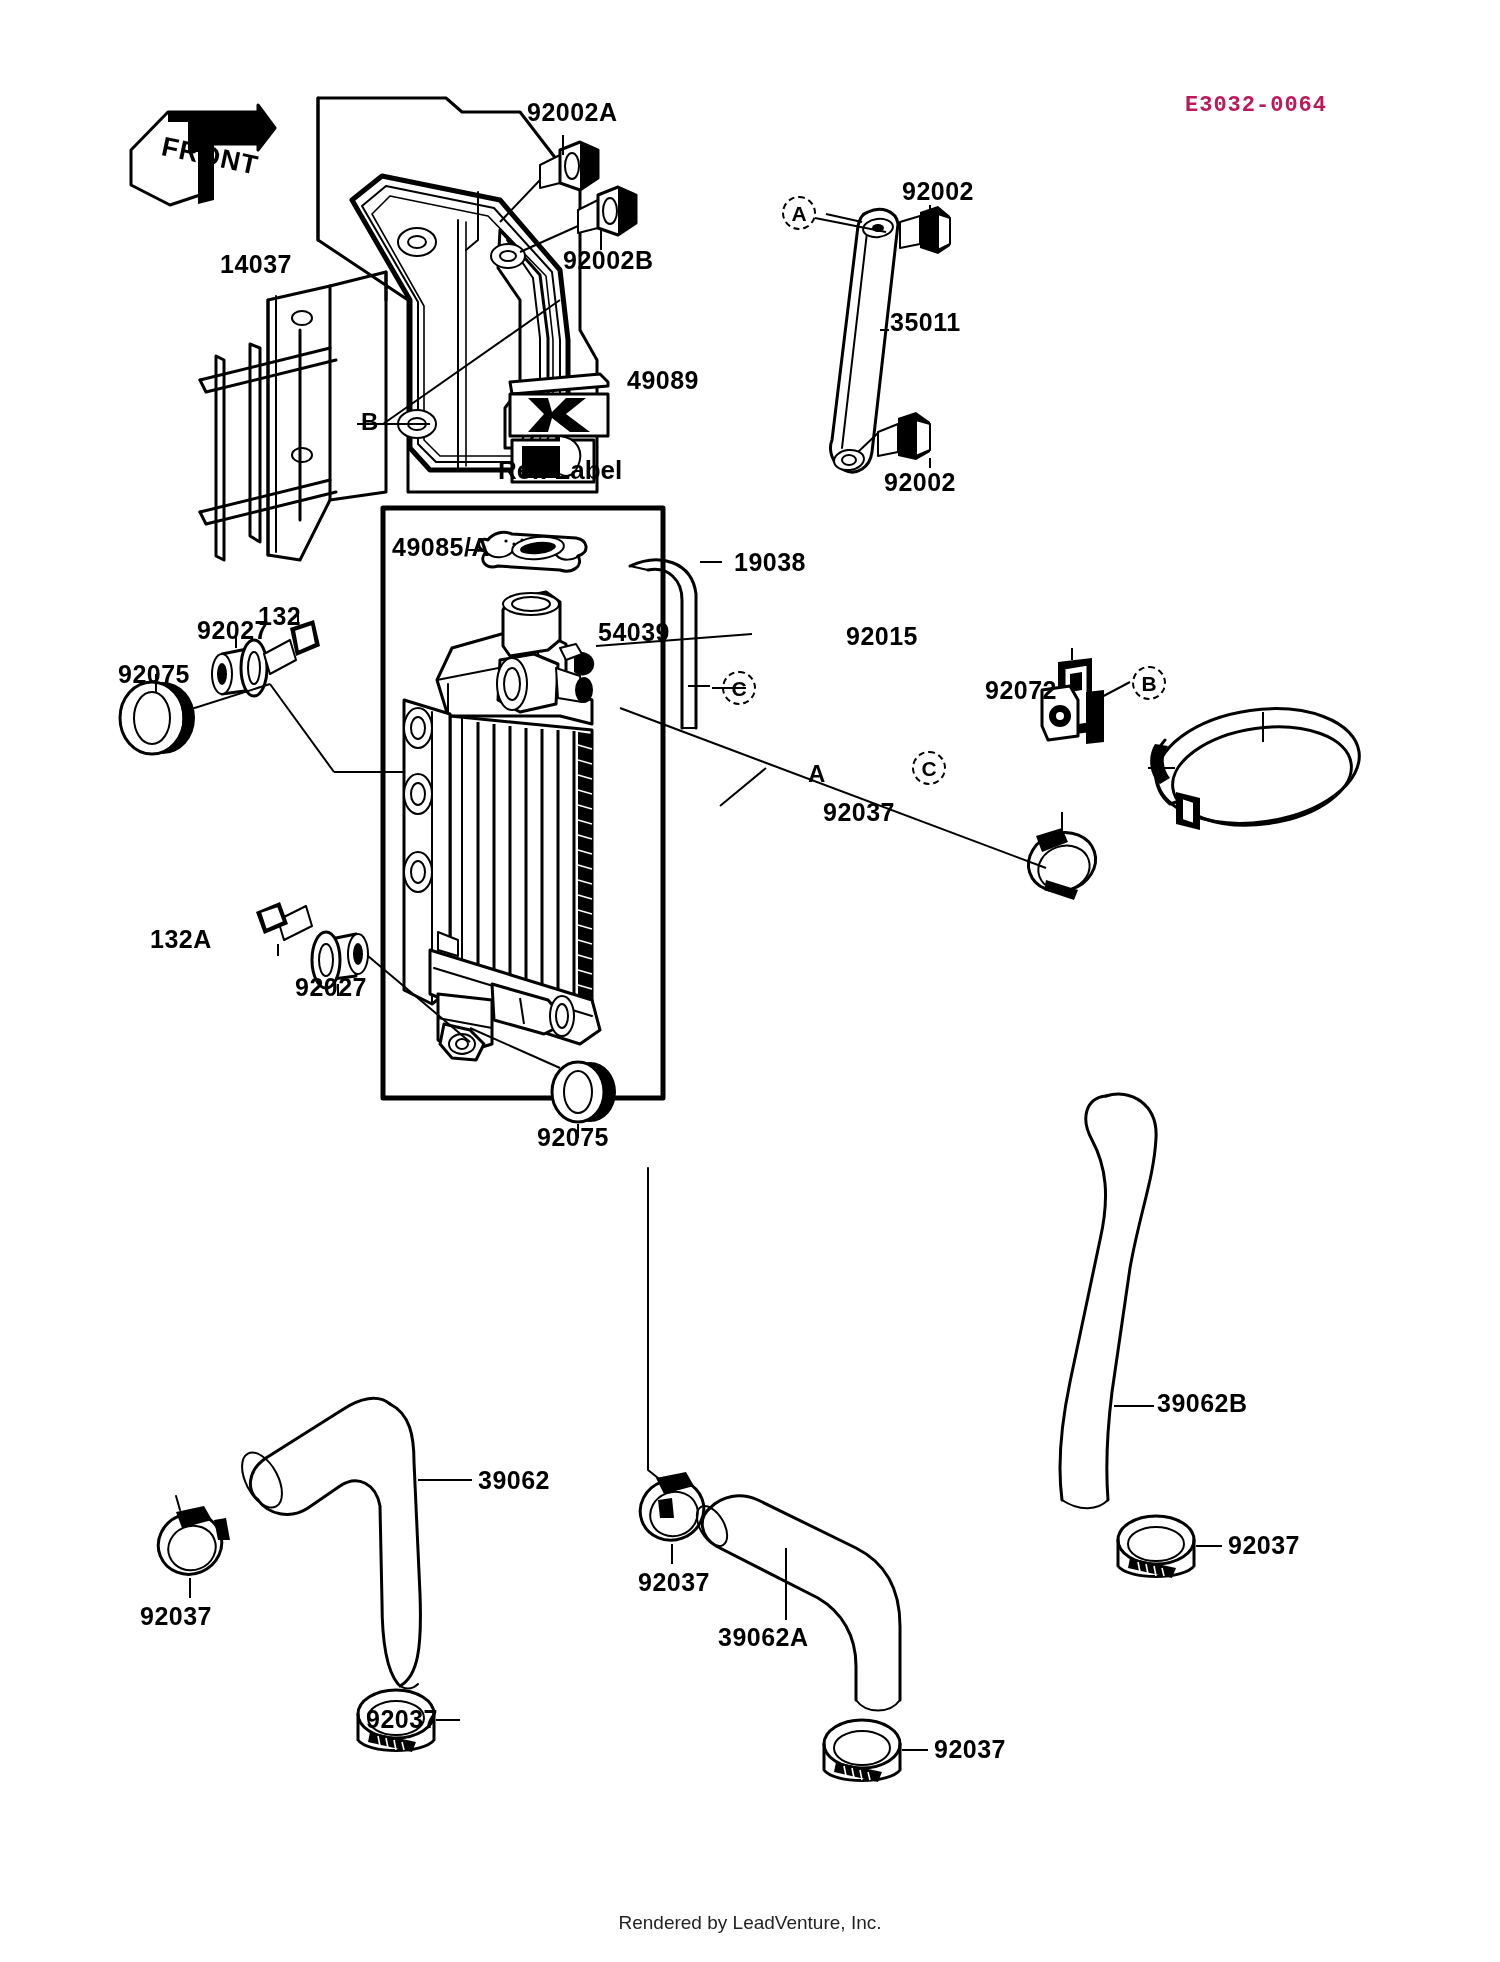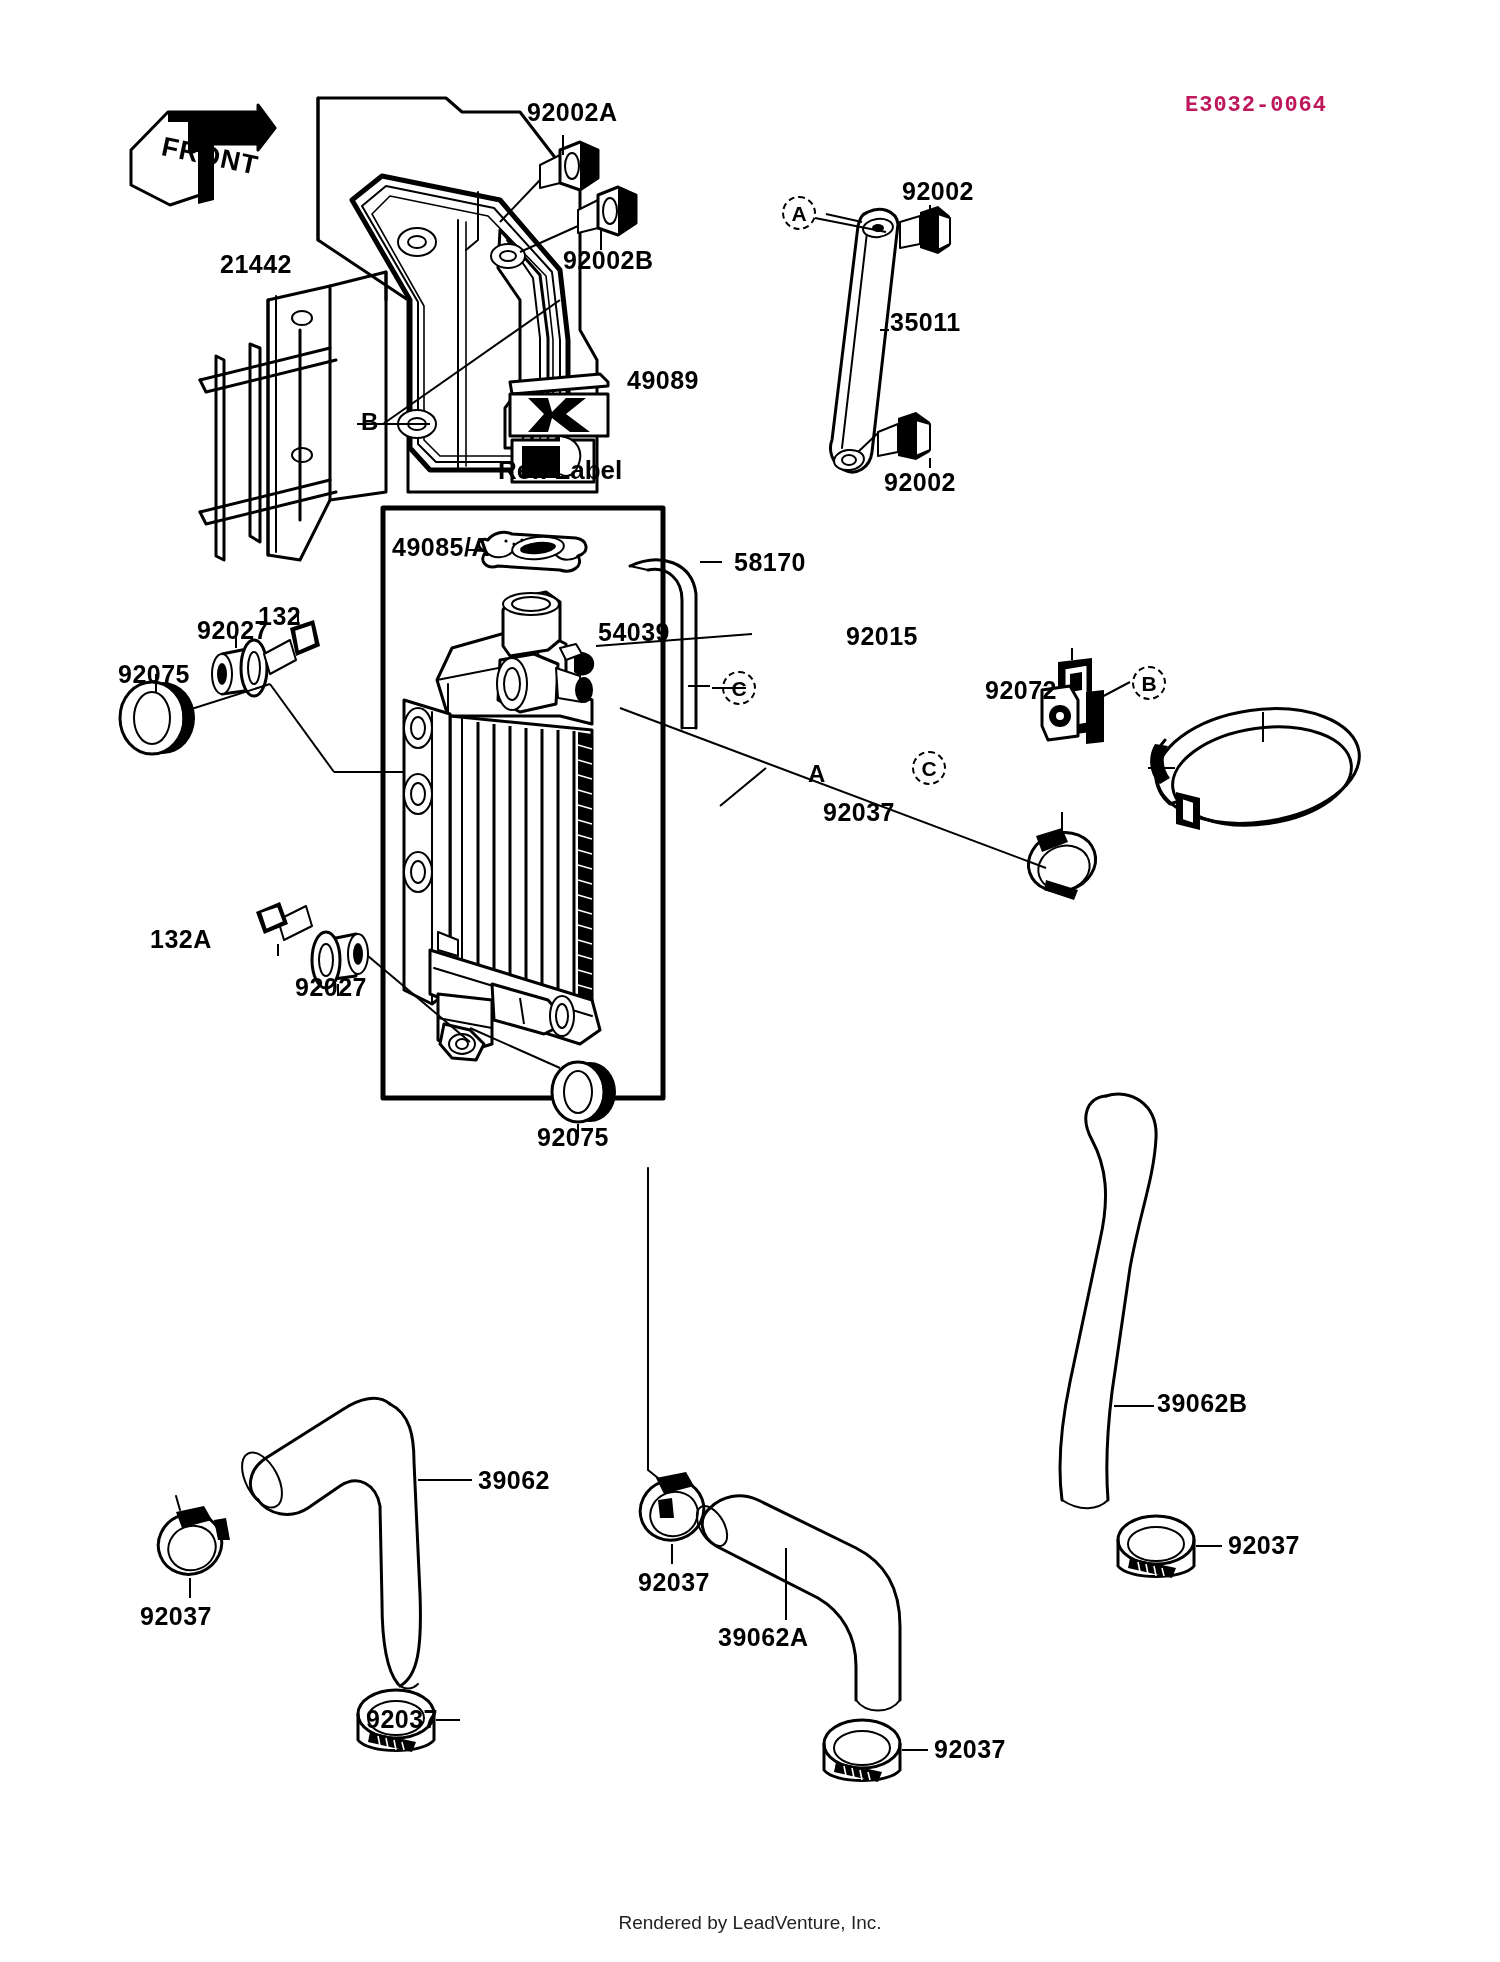--- a/index.html
+++ b/index.html
@@ -514,34 +514,34 @@
     <path class="ld" d="M404 424 L360 424"></path>
   </svg>
 
   <div class="front-tag">
     <div class="front-text">FRONT</div>
   </div>
 
   <div class="code-id" style="left:1185px; top:93px;">E3032-0064</div>
 
 
-  <div class="lbl" style="left:220px; top:252px;">21442</div>
+  <div class="lbl" style="left:220px; top:252px;">14037</div>
 
   <div class="lbl" style="left:527px; top:100px;">92002A</div>
   <div class="lbl" style="left:563px; top:248px;">92002B</div>
   <div class="lbl" style="left:627px; top:368px;">49089</div>
 
   <div class="ref-label-text" style="left:498px; top:455px;">Ref. Label</div>
 
   <div class="lbl" style="left:902px; top:179px;">92002</div>
   <div class="lbl" style="left:890px; top:310px;">35011</div>
   <div class="lbl" style="left:884px; top:470px;">92002</div>
 
   <div class="lbl" style="left:392px; top:535px;">49085/A</div>
-  <div class="lbl" style="left:734px; top:550px;">58170</div>
+  <div class="lbl" style="left:734px; top:550px;">19038</div>
   <div class="lbl" style="left:598px; top:620px;">54039</div>
 
   <div class="lbl" style="left:118px; top:662px;">92075</div>
   <div class="lbl" style="left:197px; top:618px;">92027</div>
   <div class="lbl" style="left:258px; top:604px;">132</div>
 
   <div class="lbl" style="left:150px; top:927px;">132A</div>
   <div class="lbl" style="left:295px; top:975px;">92027</div>
   <div class="lbl" style="left:537px; top:1125px;">92075</div>
 

